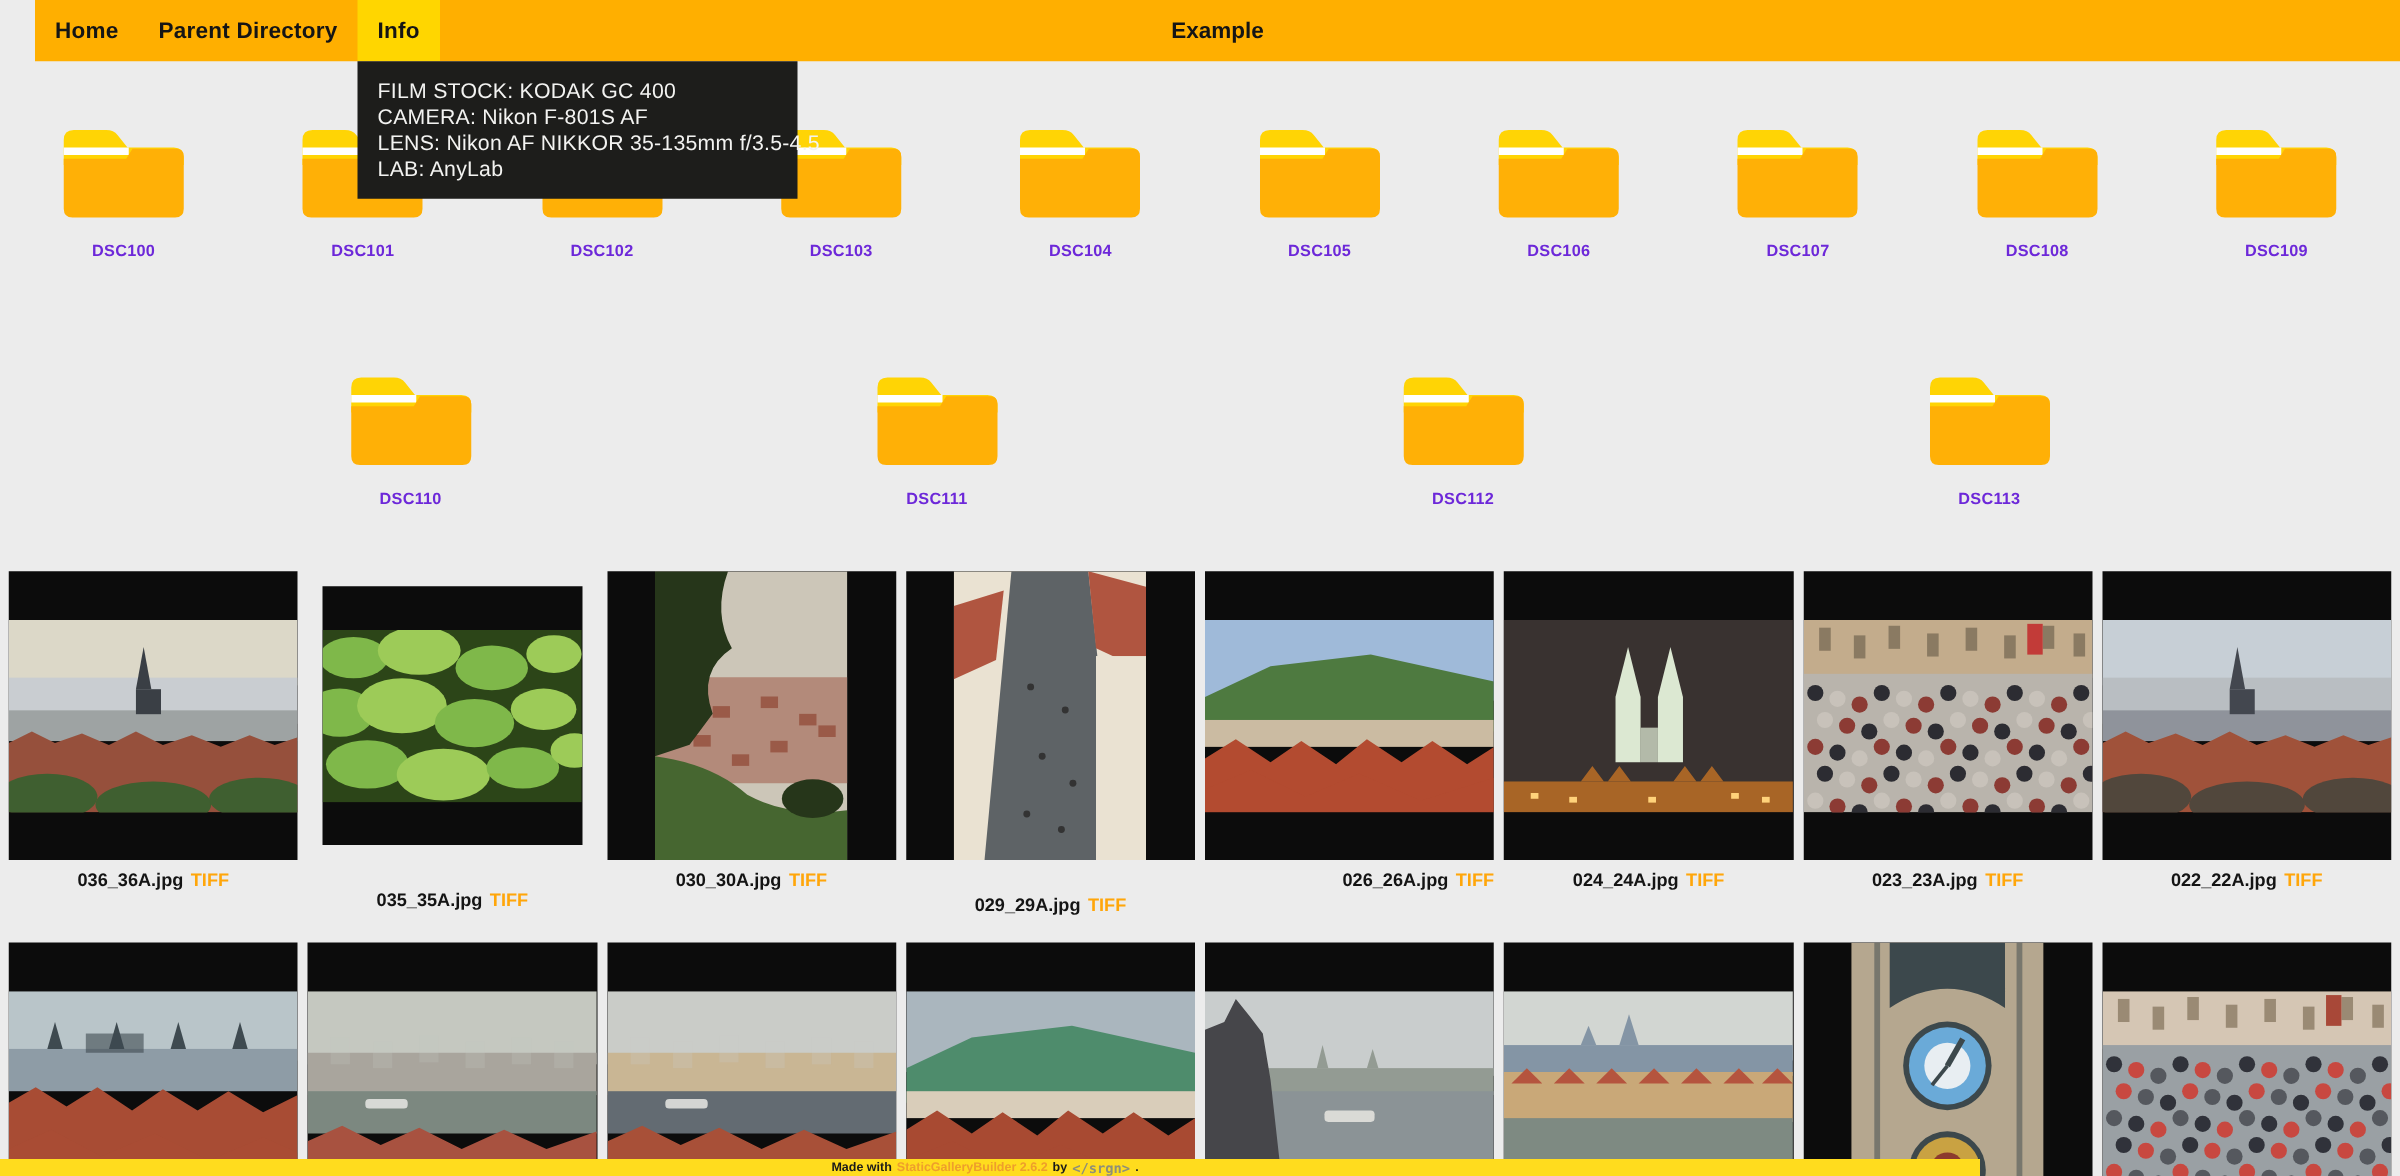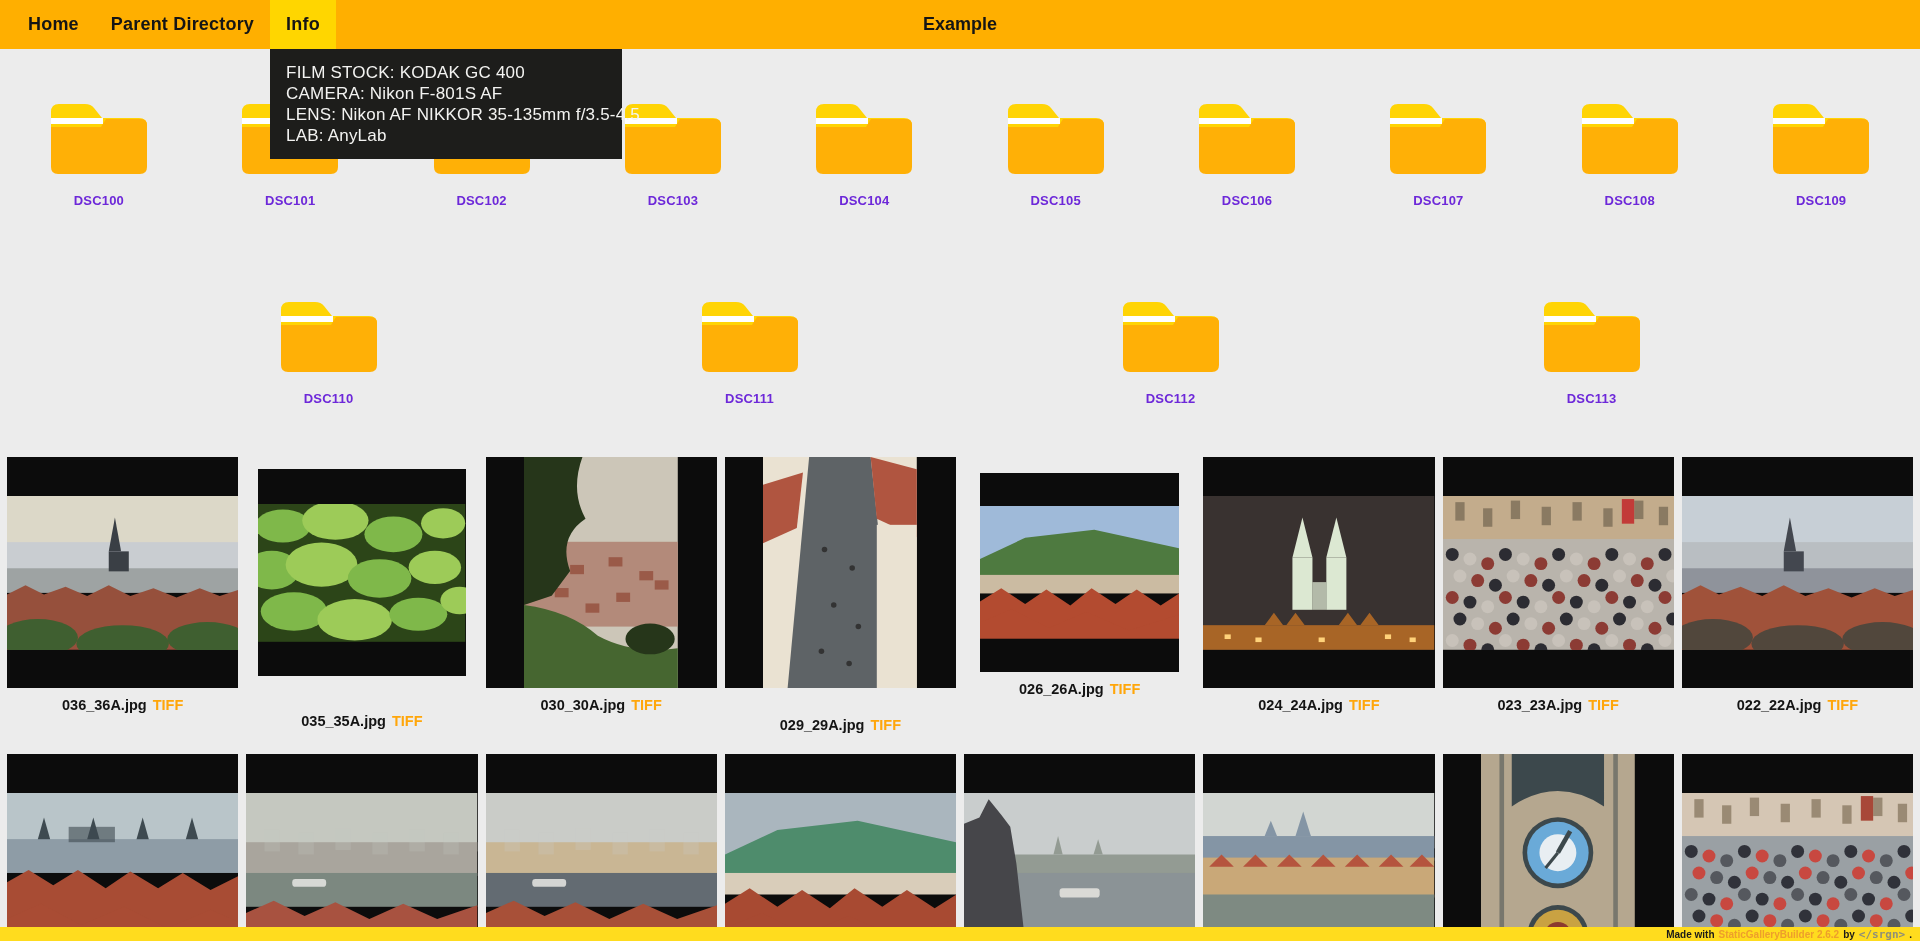--- a/index.html
+++ b/index.html
@@ -8,21 +8,21 @@
     --popup-bg:#1D1D1B; --folder-body:#FFB006; --folder-tab:#FFD405;
   }
   *{box-sizing:border-box;}
   html,body{margin:0;padding:0;}
   body{
     width:1920px;height:941px;overflow:hidden;position:relative;
     background:var(--page-bg);
     font-family:"Liberation Sans","DejaVu Sans",sans-serif;color:#151515;
   }
   
-  .navbar{position:relative;height:49px;background:var(--navbar);display:flex;align-items:stretch;padding-left:12px;z-index:30;}
+  .navbar{position:relative;height:49px;background:var(--navbar);display:flex;align-items:stretch;padding-left:0;z-index:30;margin-left:28px;}
   .nav-items{display:flex;align-items:stretch;}
   .nav-item{display:flex;align-items:center;padding:0 16px;font-weight:bold;font-size:18px;letter-spacing:.2px;cursor:pointer;white-space:nowrap;}
   .nav-item.active{background:var(--active-tab);position:relative;}
   .nav-title{position:absolute;left:0;right:0;top:0;bottom:0;display:flex;align-items:center;justify-content:center;font-weight:bold;font-size:18px;pointer-events:none;}
   
   .info-popup{
     position:absolute;top:49px;left:0;width:352px;
     background:var(--popup-bg);color:#F3F3F1;
     padding:13px 16px;font-size:17px;line-height:21px;font-weight:normal;
     text-align:left;white-space:nowrap;cursor:default;z-index:40;
@@ -36,22 +36,22 @@
   .photo-grid{display:grid;grid-template-columns:repeat(8,1fr);column-gap:8px;row-gap:0;padding:0 7px;}
   .photo-cell{display:flex;flex-direction:column;align-items:center;}
   .frame{width:100%;aspect-ratio:1/1;background:var(--cell-bg);display:flex;align-items:center;justify-content:center;cursor:pointer;overflow:hidden;}
   .frame svg{display:block;}
   .frame.landscape svg{width:100%;height:66.5%;}
   .frame.portrait svg{height:100%;width:66.5%;}
   .caption{margin:9px 0 13px;font-size:14.5px;font-weight:bold;color:#141414;white-space:nowrap;}
   .caption .tiff{color:var(--accent-orange);margin-left:6px;cursor:pointer;}
   
   .footer{
-    position:fixed;left:0;bottom:0;width:1920px;height:14px;background:var(--footer-bar);
-    display:flex;align-items:center;justify-content:flex-end;gap:4px;
+    position:fixed;left:0;bottom:0;width:1584px;height:14px;background:var(--footer-bar);
+    display:flex;align-items:center;justify-content:center;gap:4px;
     padding-right:8px;font-size:10px;font-weight:bold;color:#1A1A1A;z-index:50;
   }
   .footer .builder-link{color:#EE9E2C;cursor:pointer;}
   .footer .brand{font-family:"DejaVu Sans Mono","Liberation Mono",monospace;font-weight:bold;font-size:11px;color:#8F8F78;cursor:pointer;}
 </style>
 </head>
 <body>
 
 <div class="navbar">
   <div class="nav-items" id="nav-items">
@@ -257,21 +257,21 @@
           <circle cx="40" cy="60" r="1.8" fill="#333333"></circle>
           <circle cx="58" cy="72" r="1.8" fill="#333333"></circle>
           <circle cx="46" cy="96" r="1.8" fill="#333333"></circle>
           <circle cx="62" cy="110" r="1.8" fill="#333333"></circle>
           <circle cx="38" cy="126" r="1.8" fill="#333333"></circle>
           <circle cx="56" cy="134" r="1.8" fill="#333333"></circle>
         </svg>
       </div>
       <figcaption class="caption"><span>029_29A.jpg</span><span class="tiff">TIFF</span></figcaption>
     </figure>
-    <figure class="photo-cell" style="margin: 16px;">
+    <figure class="photo-cell" style="margin: 0px; align-items: flex-end;">
       <div class="frame landscape" title="red tiled rooftops with green hill and blue sky">
         <svg viewBox="0 0 150 100" preserveAspectRatio="none">
           <rect width="150" height="42" fill="#9FBAD9"></rect>
           <polygon points="0,40 34,24 86,18 150,32 150,58 0,58" fill="#4E7A40"></polygon>
           <rect y="52" width="150" height="14" fill="#CBBBA2"></rect>
           <path d="M0,72 L16,62 34,74 50,63 68,75 84,62 102,74 118,63 136,75 150,66 V100 H0 Z" fill="#B34B30"></path>
           <path d="M0,88 L24,78 52,92 80,80 112,94 150,82 V100 H0 Z" fill="#B34B30" opacity=".85"></path>
         </svg>
       </div>
       <figcaption class="caption"><span>026_26A.jpg</span><span class="tiff">TIFF</span></figcaption>

